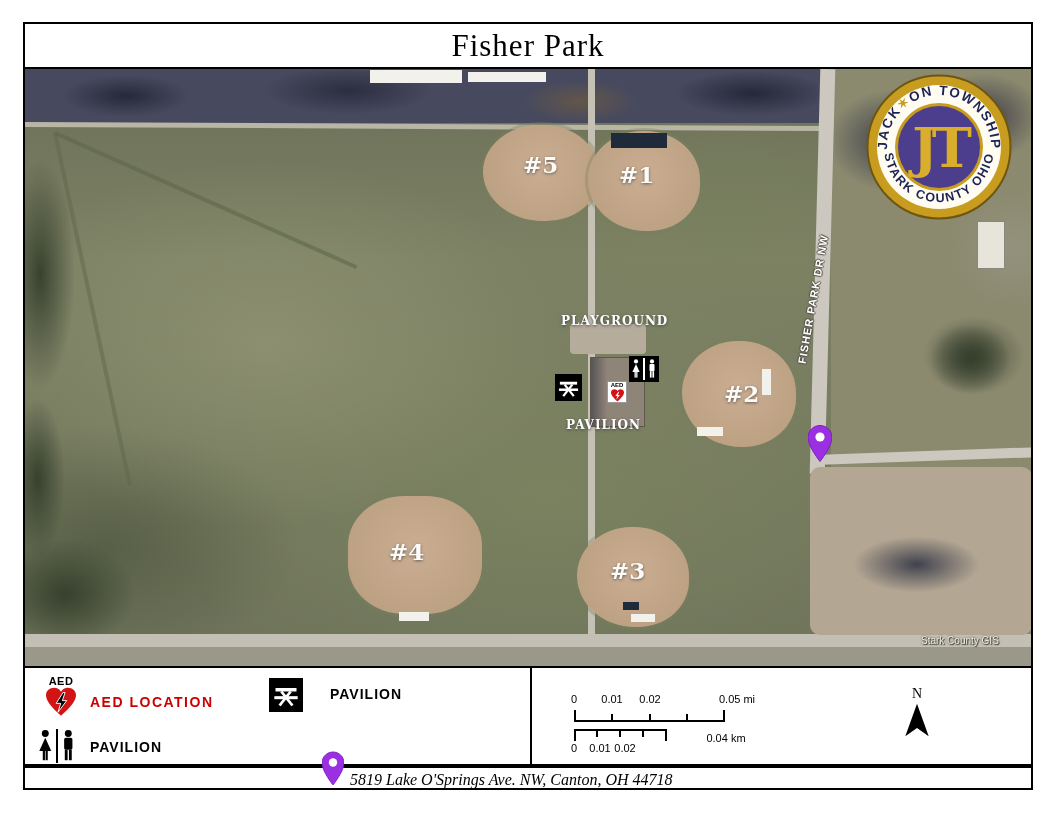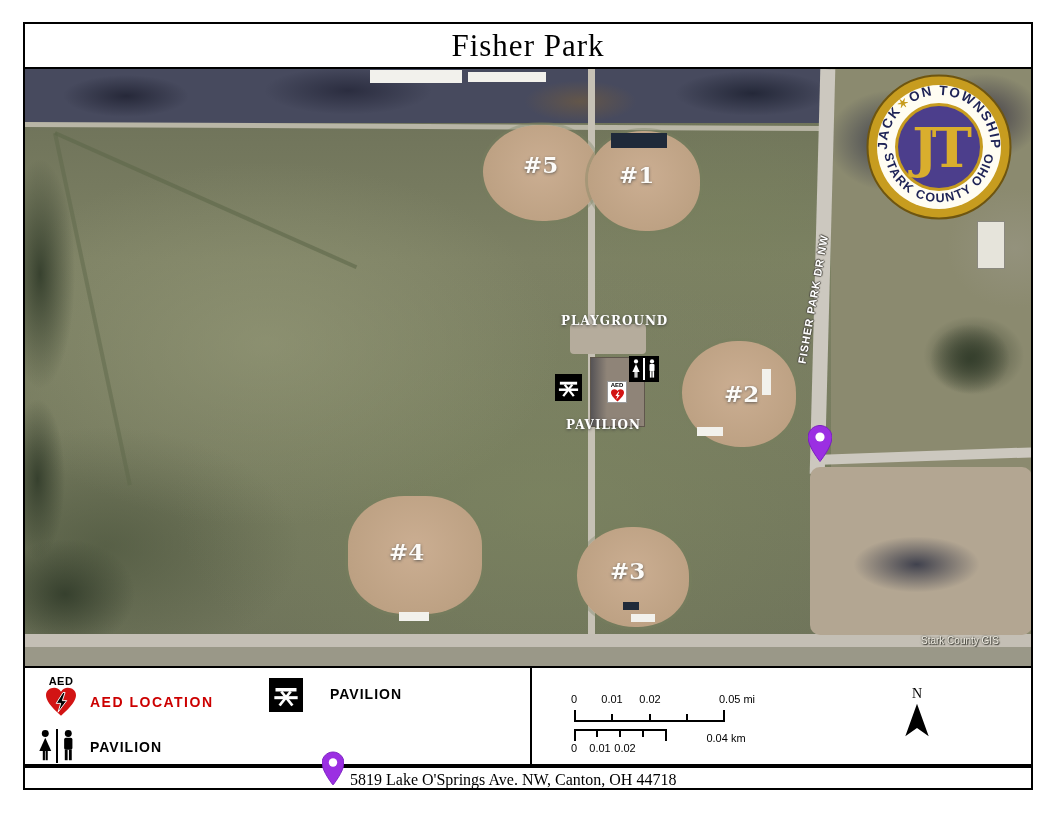--- a/index.html
+++ b/index.html
@@ -90,21 +90,21 @@
   .scale-num { position:absolute; font-size:11px; color:#000; transform:translateX(-50%); white-space:nowrap; }
   .mi-bar { position:absolute; left:549px; top:44px; width:151px; height:10px; border-bottom:2px solid #000; }
   .mi-bar .tick { position:absolute; bottom:0; width:2px; background:#000; }
   .km-bar { position:absolute; left:549px; top:61px; width:93px; height:10px; border-top:2px solid #000; }
   .km-bar .tick { position:absolute; top:0; width:2px; background:#000; }
   .north-wrap { position:absolute; left:862px; top:18px; width:60px; text-align:center; }
   .north-wrap .n-letter { font-family:"Liberation Serif", serif; font-size:14px; color:#000; }
 
   
   .address-bar { position:absolute; left:23px; top:766px; width:1010px; height:24px;
-    border:2px solid #000; border-top-width:2px; background:#fff; }
+    border:2px solid #000; border-top-width:2px; background:#fff;font-style:italic; }
   .address-text { position:absolute; left:325px; top:3px; font-family:"Liberation Serif", serif; font-size:16px; color:#000; }
   .footer-pin { position:absolute; left:322px; top:748px; z-index:20; }
   .map-pin { position:absolute; left:783px; top:353px; z-index:15; }
 
   .logo-wrap { position:absolute; left:841px; top:5px; width:146px; height:146px; z-index:12; }
 </style>
 </head>
 <body>
 
 <div class="page">

